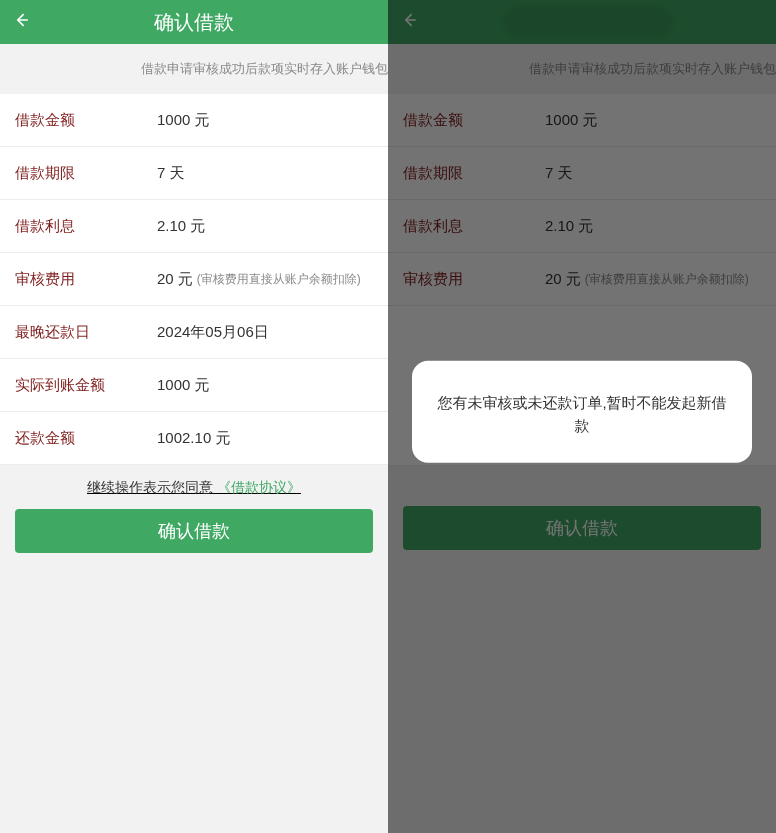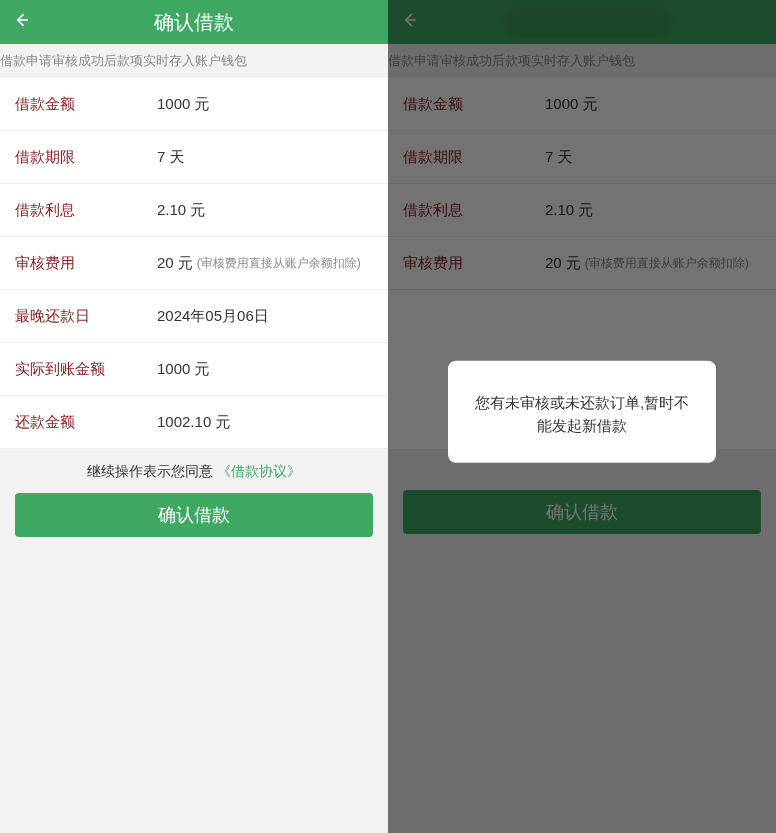--- a/index.html
+++ b/index.html
@@ -23,64 +23,65 @@
       position: relative;
       color: #fff;
     }
     .back-btn { position: absolute; left: 12px; top: 0; bottom: 0; display: flex; align-items: center; }
     .back-btn svg { width: 20px; height: 20px; stroke: #fff; stroke-width: 2; fill: none; }
     .header-title { font-size: 20px; font-weight: 400; }
     .notice {
       background: #f2f2f2;
       color: #8a8a8a;
       font-size: 13px;
-      text-align: left;
-      padding: 8px 0;
+      text-align: right;
+      padding: 16px 0;
     }
     .rows { background: #fff; }
     .row {
       display: flex;
       align-items: center;
       padding: 0 15px;
       height: 53px;
       border-bottom: 1px solid #ececec;
       background: #fff;
       font-size: 15px;
     }
     .row-label { width: 105px; color: #7f1d1d; }
     .row-value { color: #333; margin-left: 37px; }
     .fee-note { color: #8a8a8a; font-size: 12px; margin-left: 4px; }
     .agree {
       background: #f2f2f2;
       text-align: center;
       font-size: 14px;
       padding: 14px 0 12px;
+      text-decoration: underline;
     }
     .agree-text { color: #333; }
     .agree-link { color: #3fa964; }
     .confirm-btn {
       margin: 0 15px;
       height: 44px;
       background: #3fa964;
       color: #fff;
       font-size: 18px;
       display: flex;
       align-items: center;
       justify-content: center;
       border-radius: 4px;
     }
     .modal {
       position: absolute;
       left: 50%;
       top: 50%;
       transform: translate(-50%, -50%);
-      width: 268px;
+      width: 340px;
       margin-top: -5px;
       background: #fff;
-      border-radius: 8px;
+      border-radius: 16px;
       overflow: hidden;
       z-index: 10;
     }
     .modal-text {
       padding: 30px 22px 26px;
       text-align: center;
       font-size: 15px;
       line-height: 1.55;
       color: #333;
     }

